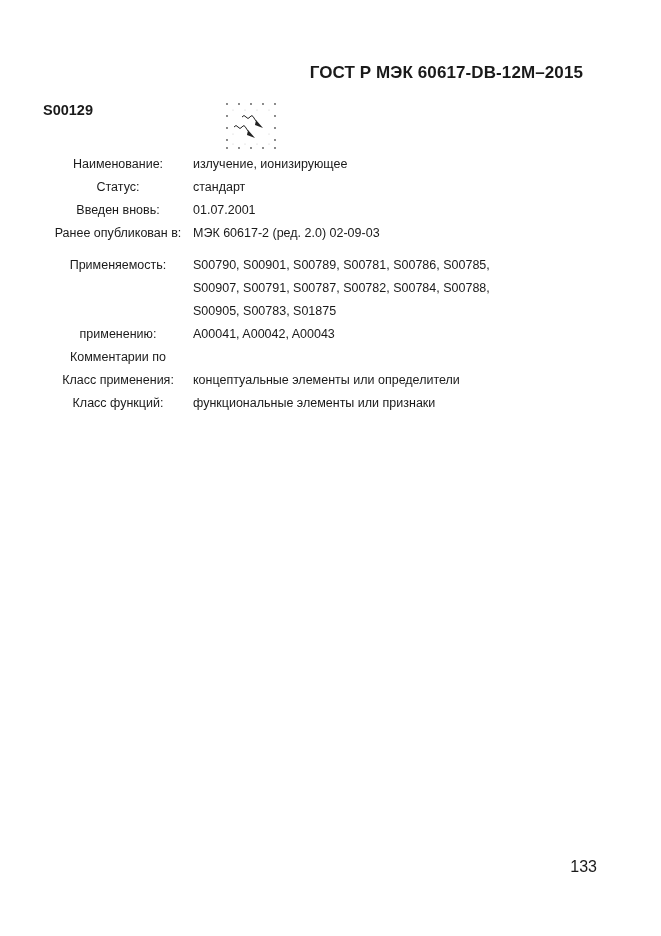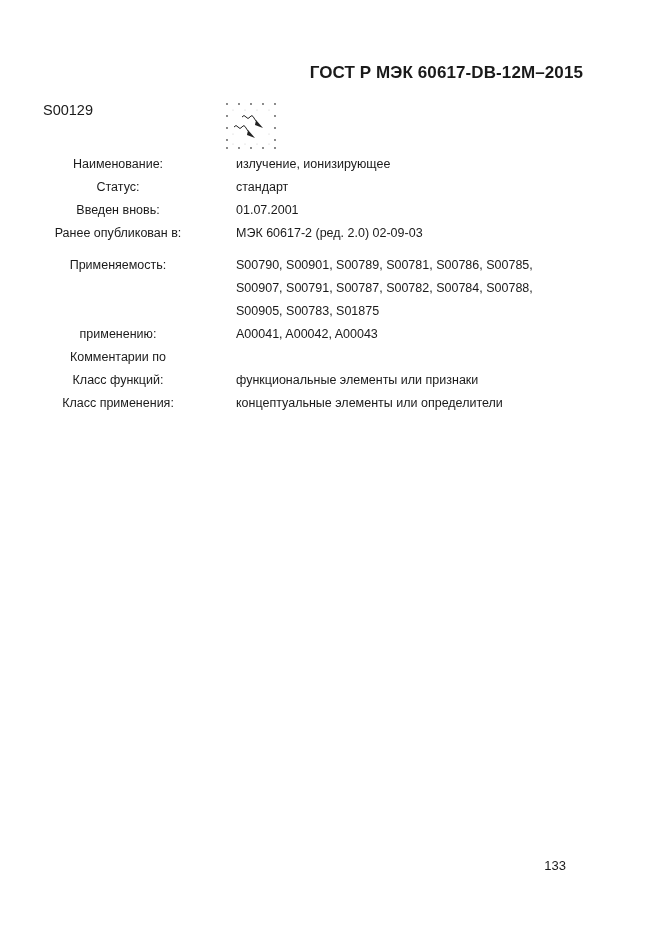--- a/index.html
+++ b/index.html
@@ -6,35 +6,35 @@
     body {
       width: 661px; height: 936px; position: relative; overflow: hidden;
       font-family: "Liberation Sans", sans-serif; color: #1a1a1a;
     }
     .header {
       position: absolute; top: 63px; right: 78px;
       font-size: 17px; font-weight: bold; letter-spacing: 0.1px;
     }
     .symbol-id {
       position: absolute; left: 43px; top: 102px;
-      font-size: 14.5px; font-weight: normal;
+      font-size: 14.5px; font-weight: bold;
     }
     .symbol-graphic {
       position: absolute; left: 224px; top: 101px; width: 54px; height: 50px;
     }
     .fields {
       position: absolute; left: 43px; top: 153px; width: 560px;
       font-size: 12.5px;
     }
     .row { display: flex; line-height: 23px; }
     .row .label { width: 150px; flex: 0 0 150px; text-align: center; }
-    .row .value { flex: 1; margin-left: 43px; }
+    .row .value { flex: 1; }
     .gap { height: 9px; }
     .page-number {
-      position: absolute; right: 95px; top: 858px; font-size: 13px;
+      position: absolute; right: 64px; top: 858px; font-size: 16px;
     }
   </style>
 </head>
 <body>
 
 <div class="header">ГОСТ Р МЭК 60617-DB-12M–2015</div>
 
 <div class="symbol-id">S00129</div>
 
 <div class="symbol-graphic">
@@ -105,22 +105,22 @@
     </span>
   </div>
   <div class="row">
     <span class="label">
       <div>применению:</div>
       <div>Комментарии по</div>
     </span>
     <span class="value">A00041, A00042, A00043</span>
   </div>
   <div class="row">
+    <span class="label">Класс применения:</span>
+    <span class="value">концептуальные элементы или определители</span>
+  </div>
+  <div class="row">
     <span class="label">Класс функций:</span>
     <span class="value">функциональные элементы или признаки</span>
-  </div>
-  <div class="row">
-    <span class="label">Класс применения:</span>
-    <span class="value">концептуальные элементы или определители</span>
   </div>
 </div>
 
 <div class="page-number">133</div>
 
 </body></html>

